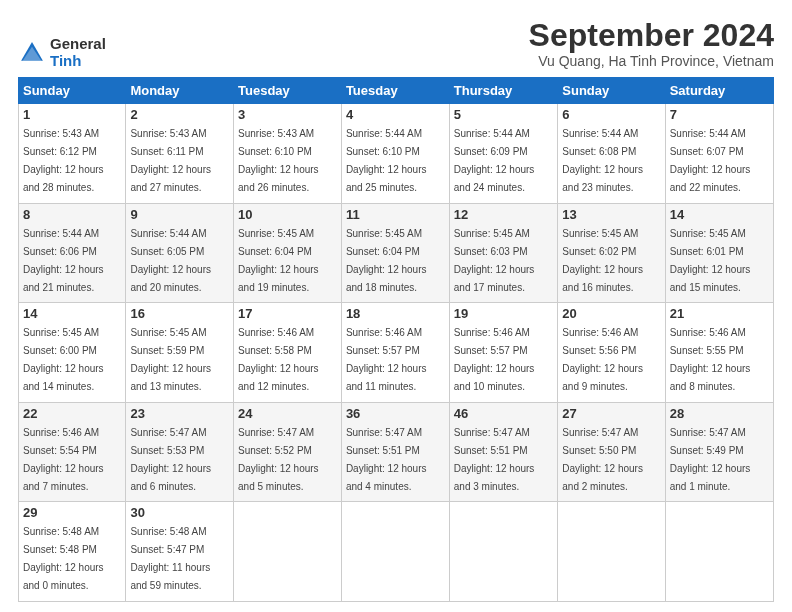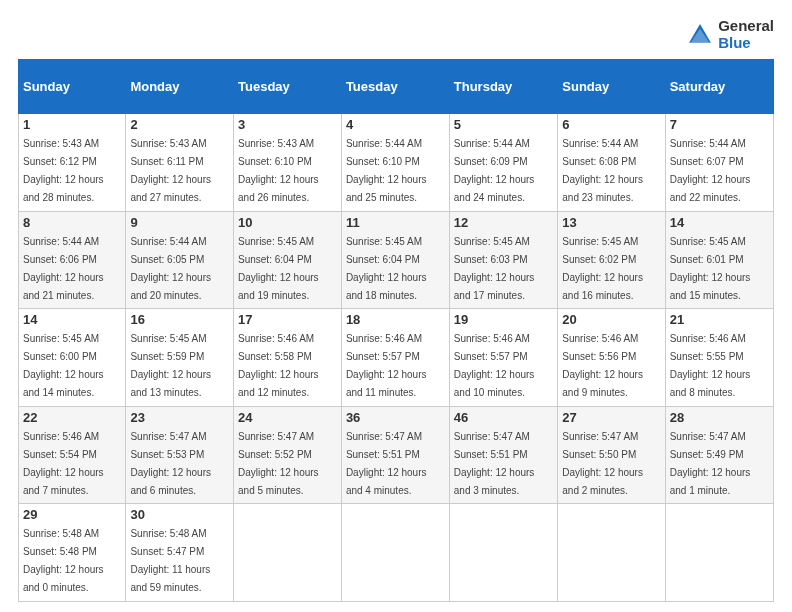--- a/index.html
+++ b/index.html
@@ -15,21 +15,20 @@
       height: 612px;
       padding: 18px 18px 10px 18px;
       display: flex;
       flex-direction: column;
     }
     .top-section {
       display: flex;
       justify-content: space-between;
       align-items: flex-end;
       margin-bottom: 8px;
-      flex-direction: column;
     }
     .logo {
       display: flex;
       align-items: center;
       gap: 4px;
     }
     .logo-text {
       display: flex;
       flex-direction: column;
       line-height: 1.1;
@@ -64,21 +63,21 @@
     .calendar-table {
       width: 100%;
       border-collapse: collapse;
       flex: 1;
     }
     .calendar-table th {
       background: #1a6fc4;
       color: #fff;
       font-size: 13px;
       font-weight: bold;
-      padding: 19px 4px;
+      padding: 5px 4px;
       text-align: left;
       border: 1px solid #1a6fc4;
     }
     .calendar-table td {
       border: 1px solid #ccc;
       vertical-align: top;
       padding: 3px 4px;
       width: 113px;
       background: #fff;
     }
@@ -106,22 +105,26 @@
 
 <div class="page">
   <div class="top-section">
     <div class="logo">
       <svg class="logo-icon" viewBox="0 0 36 36">
         <polygon points="18,4 32,28 4,28" fill="#1a6fc4"></polygon>
         <polygon points="18,10 30,28 6,28" fill="#fff" opacity="0.3"></polygon>
       </svg>
       <div class="logo-text">
         <span class="logo-general">General</span>
-        <span class="logo-blue">Blue</span>
+        <span class="logo-blue">Tinh</span>
       </div>
+    </div>
+    <div class="header-right">
+      <div class="calendar-title">September 2024</div>
+      <div class="calendar-subtitle">Vu Quang, Ha Tinh Province, Vietnam</div>
     </div>
   </div>
 
   <table class="calendar-table">
     <thead>
       <tr>
         <th>Sunday</th>
         <th>Monday</th>
         <th>Tuesday</th>
         <th>Tuesday</th>

